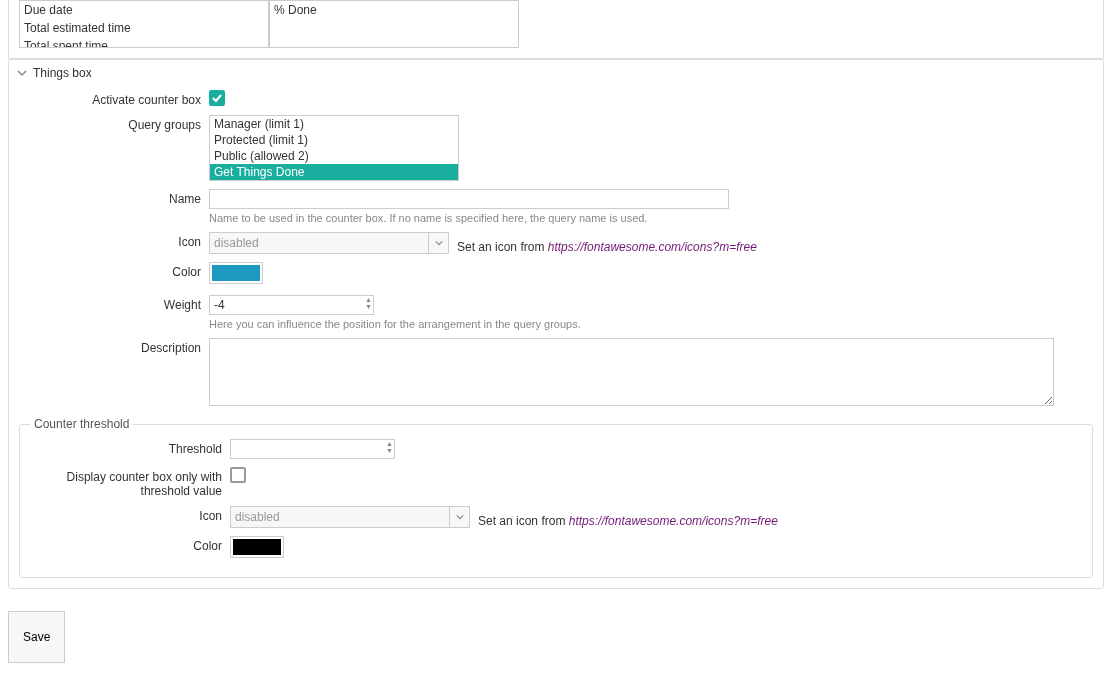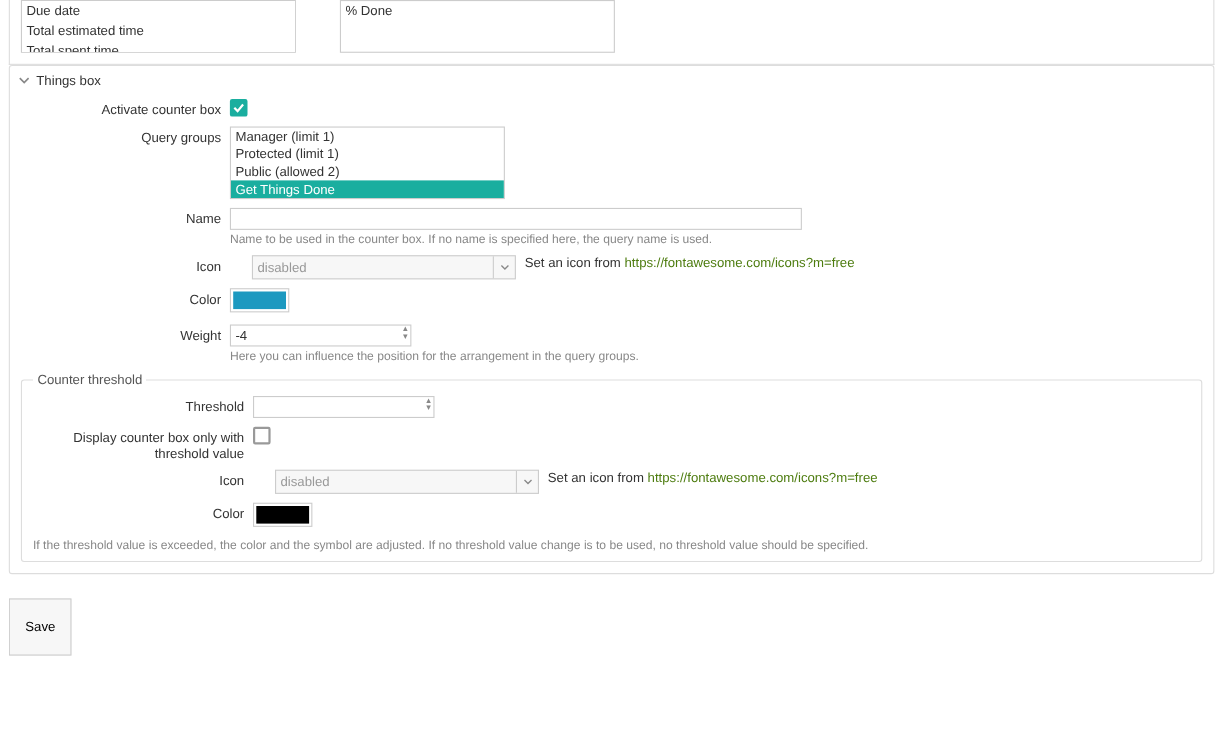--- a/index.html
+++ b/index.html
@@ -1,42 +1,42 @@
 <!DOCTYPE html>
 <html><head>
 <meta charset="utf-8">
 <style>
 * { box-sizing: border-box; margin: 0; padding: 0; }
 body { font-family: "Segoe UI", Verdana, sans-serif; font-size: 12px; color: #333; background: #fff; padding: 0 8px 20px; }
 fieldset { border: 1px solid #ddd; border-radius: 3px; padding: 0; margin-bottom: 10px; }
 .top-area { border: 1px solid #ddd; border-top: none; padding: 0 10px 10px; }
-.top-lists { display: flex; gap: 40px; }
+.top-lists { display: flex; }
 .listbox { border: 1px solid #ccc; background: #fff; font-size: 12px; width: 250px; max-height: 48px; overflow-y: auto; }
 .listbox2 { border: 1px solid #ccc; background: #fff; font-size: 12px; width: 250px; height: 48px; }
 .listbox .opt, .listbox2 .opt { padding: 2px 4px; cursor: default; }
 .counter-legend { padding: 6px 8px; display: flex; align-items: center; gap: 6px; cursor: pointer; }
 .counter-legend svg { width: 10px; height: 10px; display: block; }
 .counter-body { padding: 4px 10px 10px; }
 .row { display: flex; align-items: flex-start; margin-bottom: 8px; }
 .label { width: 190px; text-align: right; padding-right: 8px; padding-top: 3px; font-weight: normal; }
 .ctrl { flex: 1; }
 .help { color: #888; font-size: 11px; margin-top: 3px; }
 .checkbox { width: 16px; height: 16px; border: 2px solid #999; border-radius: 2px; display: inline-flex; align-items: center; justify-content: center; cursor: pointer; }
 .checkbox.checked { background: #1aae9f; border-color: #1aae9f; }
 .checkbox.checked svg { width: 12px; height: 12px; display: block; }
 .multiselect { border: 1px solid #ccc; width: 250px; background: #fff; }
 .ms-opt { padding: 1px 4px; cursor: default; }
 .ms-opt.sel { background: #1aae9f; color: #fff; }
 input[type=text], input[type=number], textarea { border: 1px solid #ccc; padding: 2px 4px; font-family: inherit; font-size: 12px; background: #fff; color: #333; }
 textarea { width: 845px; height: 68px; resize: both; }
-.icon-select { display: inline-flex; align-items: flex-start; margin-left: 20px; }
+.icon-select { display: inline-flex; align-items: flex-end; }
 .select-combo { border: 1px solid #ccc; background: #f7f7f7; display: inline-flex; align-items: center; width: 240px; height: 22px; padding-left: 4px; color: #999; cursor: pointer; }
 .select-combo .arrow { margin-left: auto; border-left: 1px solid #ccc; width: 20px; height: 100%; display: flex; align-items: center; justify-content: center; }
 .icon-hint { margin-left: 8px; color: #333; }
-a { color: #4d7c0f; text-decoration: none; }
+a { color: #701a75; text-decoration: none; font-style: italic; }
 .swatch-wrap { border: 1px solid #ccc; padding: 2px; display: inline-block; }
 .swatch { width: 48px; height: 16px; display: block; }
 .threshold-fs { border: 1px solid #ddd; border-radius: 3px; margin: 8px 0 0; padding: 8px 10px 8px; }
 .threshold-fs legend { padding: 0 4px; color: #555; }
 .threshold-help { color: #888; font-size: 11px; margin-top: 6px; }
 .save-btn { margin-top: 12px; border: 1px solid #ccc; background: #f7f7f7; padding: 18px 14px; cursor: pointer; font-family: inherit; font-size: 12px; }
 .spinner { position: relative; display: inline-flex; align-items: center; }
 .spinner input { padding-right: 18px; }
 .spinner-arrows { position: absolute; right: 2px; top: 1px; display: flex; flex-direction: column; font-size: 7px; color: #888; line-height: 7px; }
 .spinner-arrows span { cursor: pointer; }
@@ -134,20 +134,26 @@
           <input type="text" style="width: 165px;" value="-4">
           <span class="spinner-arrows">
               <span>▲</span>
               <span>▼</span>
             </span>
         </span>
         <div class="help">Here you can influence the position for the arrangement in the query groups.</div>
       </div>
     </div>
 
+    <div class="row">
+      <div class="label">Description</div>
+      <div class="ctrl">
+        <textarea style=""></textarea>
+      </div>
+    </div>
 
     <fieldset class="threshold-fs">
       <legend>Counter threshold</legend>
 
       <div class="row">
         <div class="label" style="width:200px">Threshold</div>
         <div class="ctrl">
           <span class="spinner">
             <input type="text" style="width: 165px;" value="">
             <span class="spinner-arrows">
@@ -184,21 +190,20 @@
 
       <div class="row">
         <div class="label" style="width:200px">Color</div>
         <div class="ctrl">
           <span class="swatch-wrap">
             <span class="swatch" style="background:#000000"></span>
           </span>
         </div>
       </div>
 
-      <div class="threshold-help">If the threshold value is exceeded, the color and the symbol are adjusted. If no threshold value change is to be used, no threshold value should be specified.</div>
     </fieldset>
 
   </div>
 </fieldset>
 
 <button class="save-btn">Save</button>
 
 
 
 

